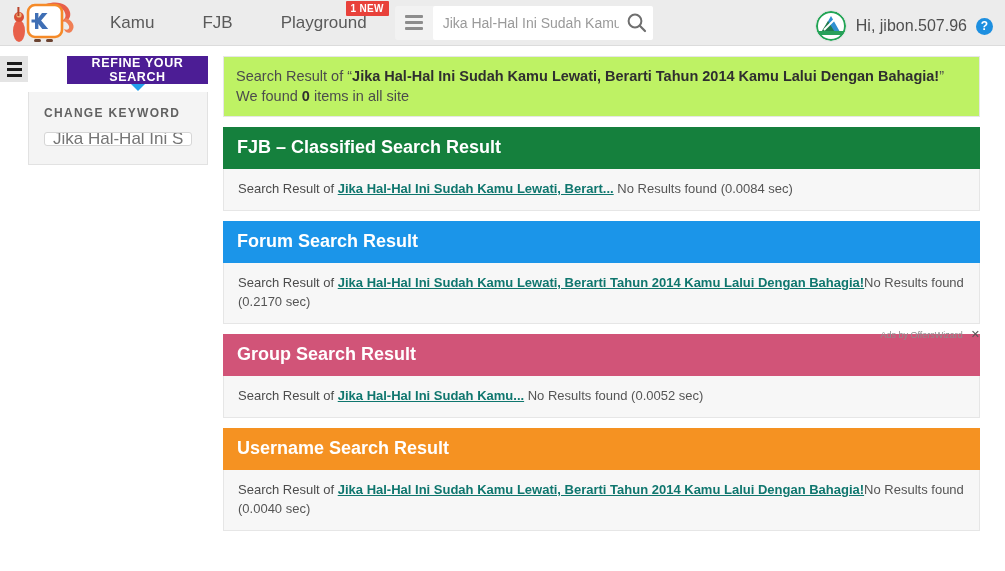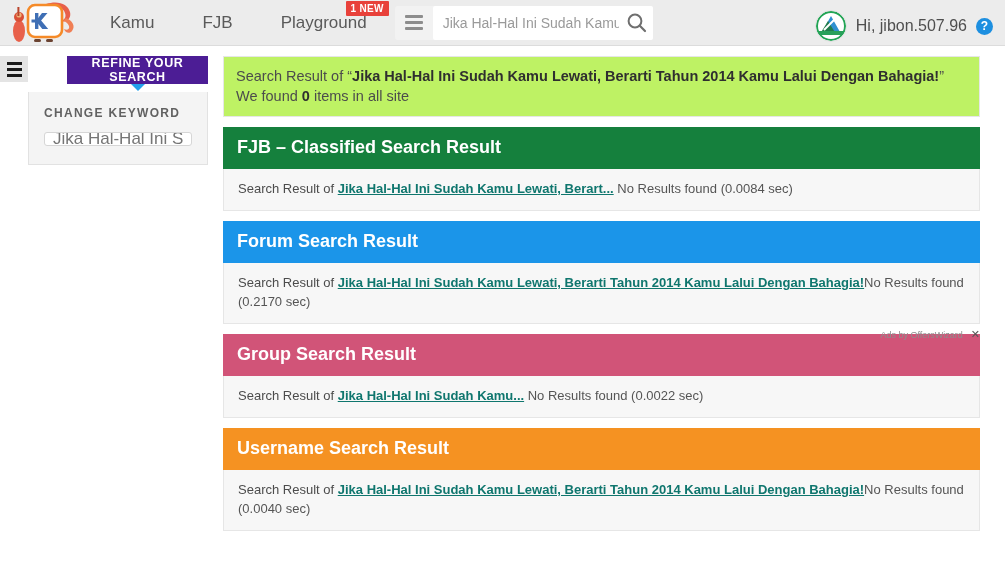--- a/index.html
+++ b/index.html
@@ -356,21 +356,21 @@
       <div class="result-head" style="background: rgb(27, 149, 233);">Forum Search Result</div>
       <div class="result-body">
         <span>Search Result of </span><b>Jika Hal-Hal Ini Sudah Kamu Lewati, Berarti Tahun 2014 Kamu Lalui Dengan Bahagia!</b><span class="grey">No Results found (0.2170 sec)</span>
       </div>
     </div>
 
     <div class="result-block">
       <div class="result-head" style="background: rgb(209, 84, 120);">Group Search Result</div>
       <div class="result-body">
         <span>Search Result of </span><b>Jika Hal-Hal Ini Sudah Kamu...</b>
-        <span class="grey">No Results found (0.0022 sec)</span>
+        <span class="grey">No Results found (0.0052 sec)</span>
       </div>
     </div>
 
     <div class="ads-bar">
       <span>Ads by OffersWizard</span>
       <span class="ads-close">✕</span>
     </div>
 
     <div class="result-block">
       <div class="result-head" style="background: rgb(245, 146, 34);">Username Search Result</div>

